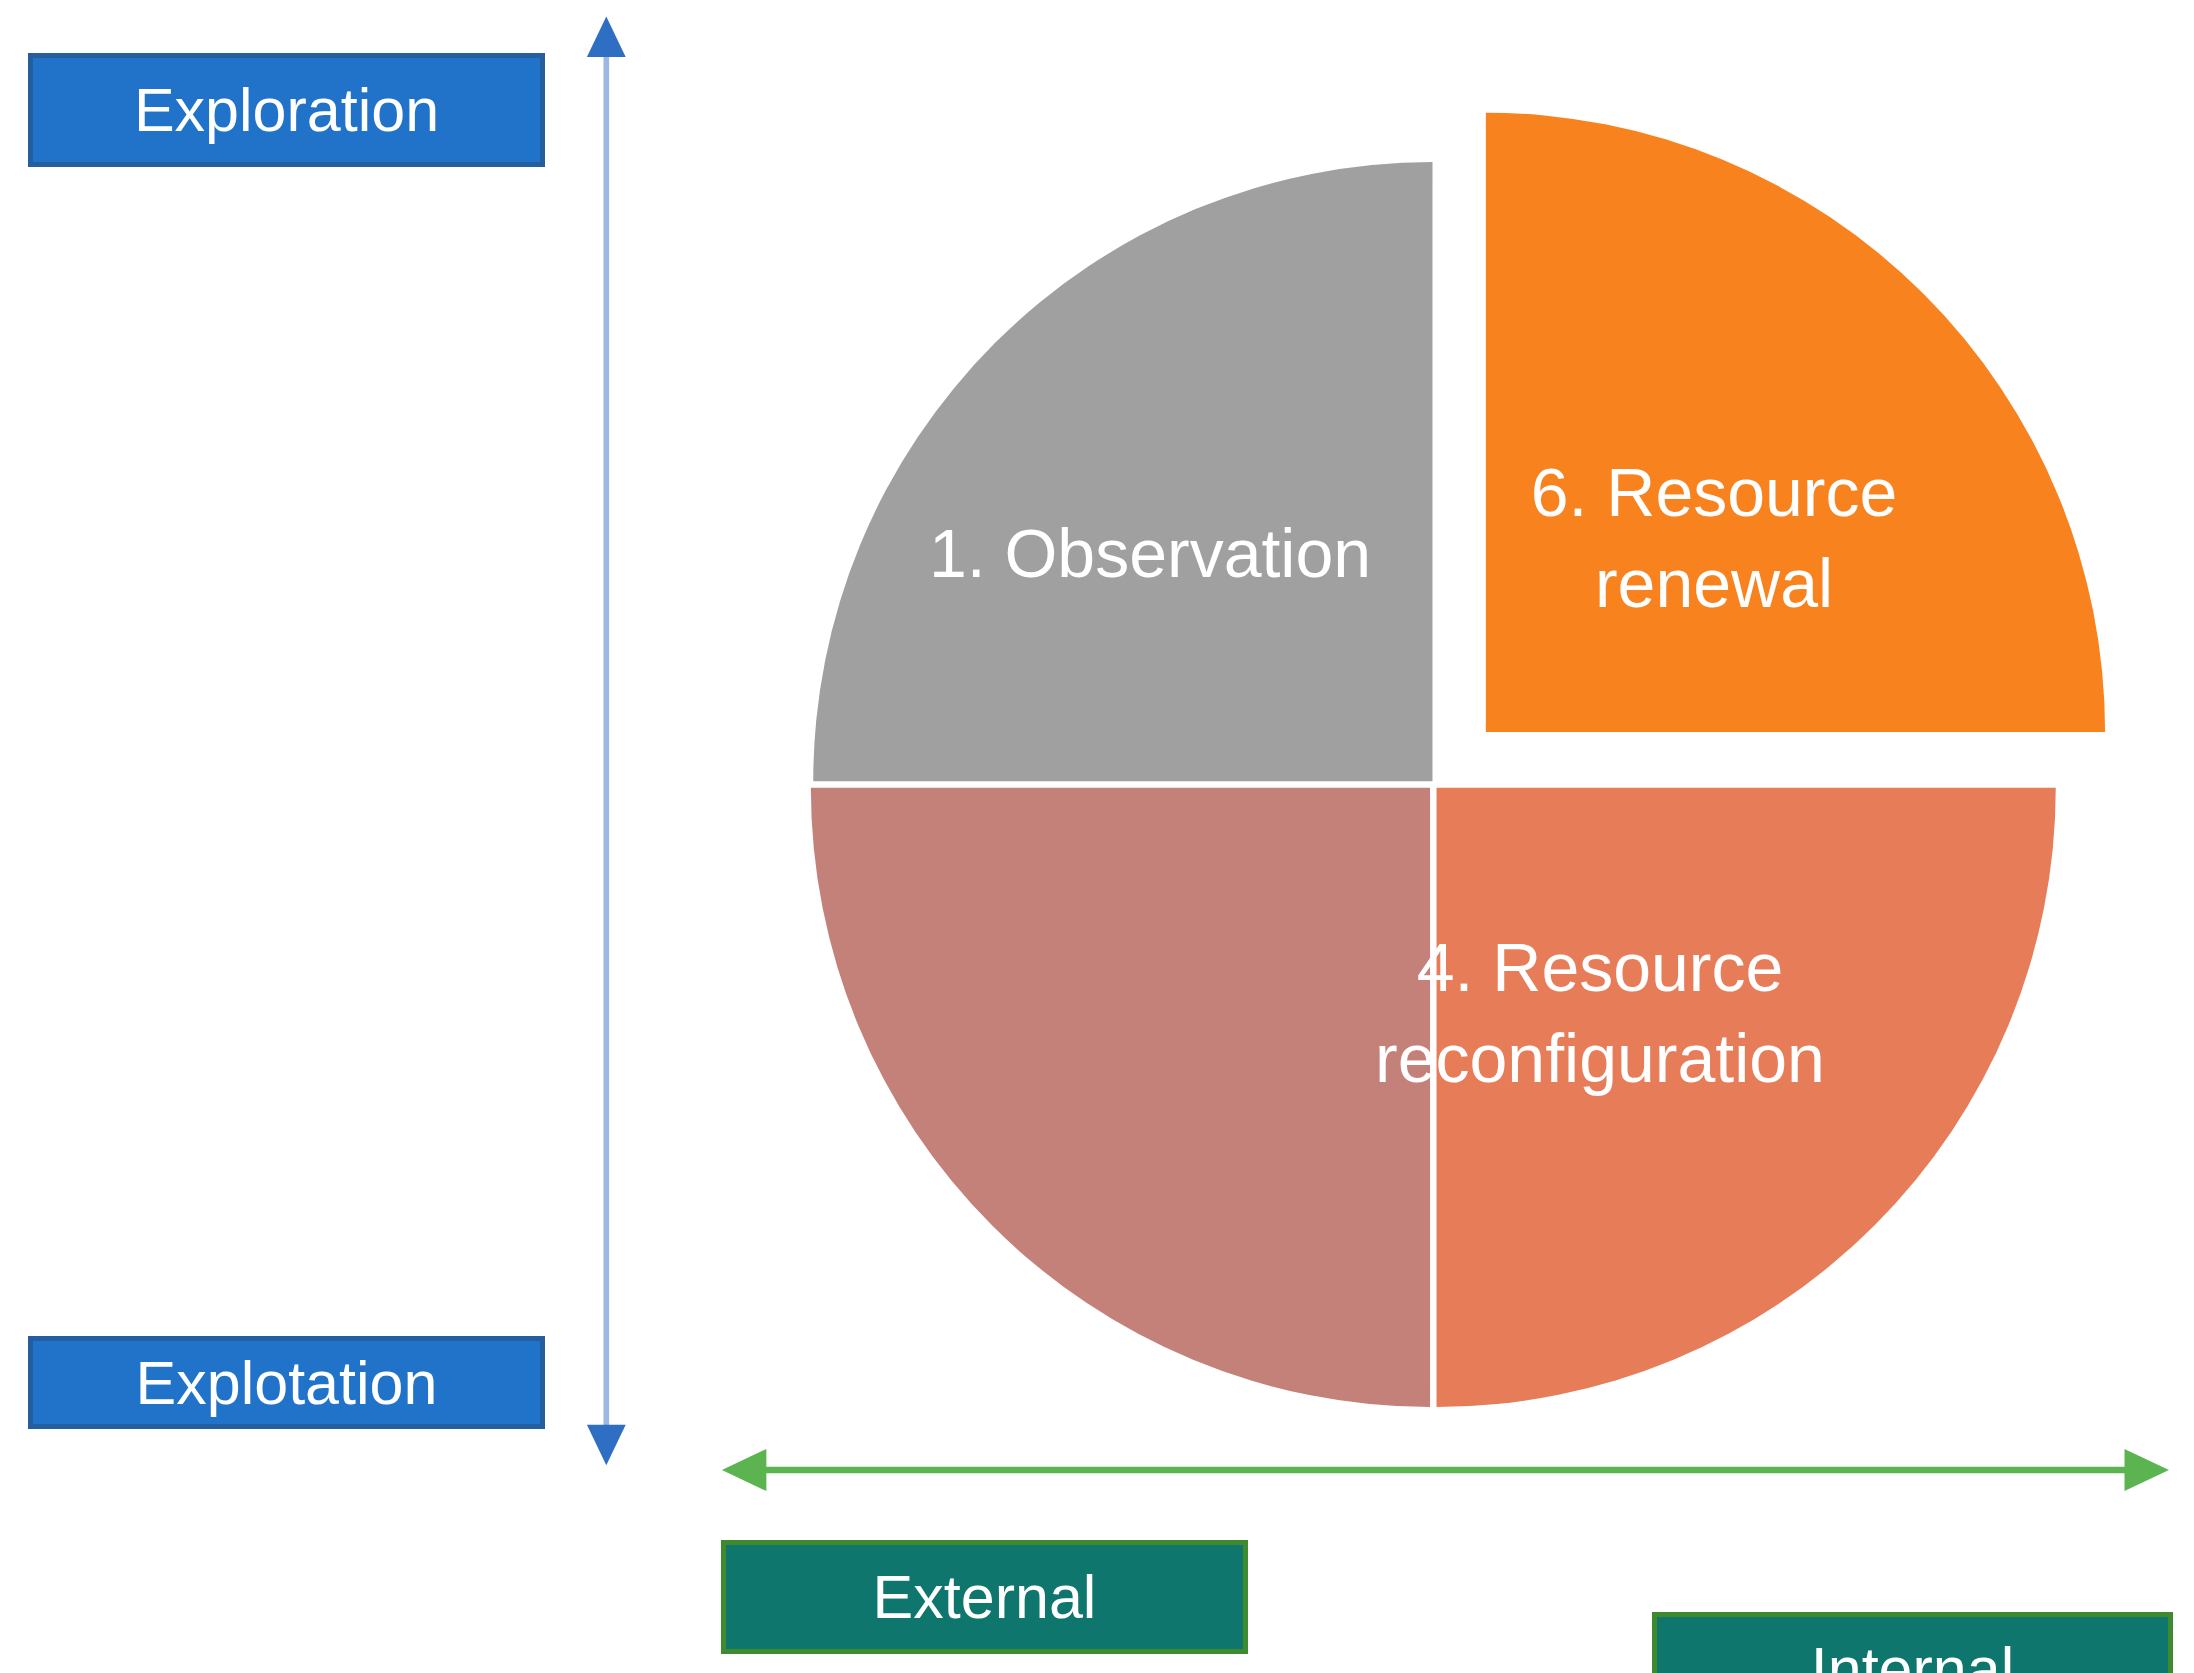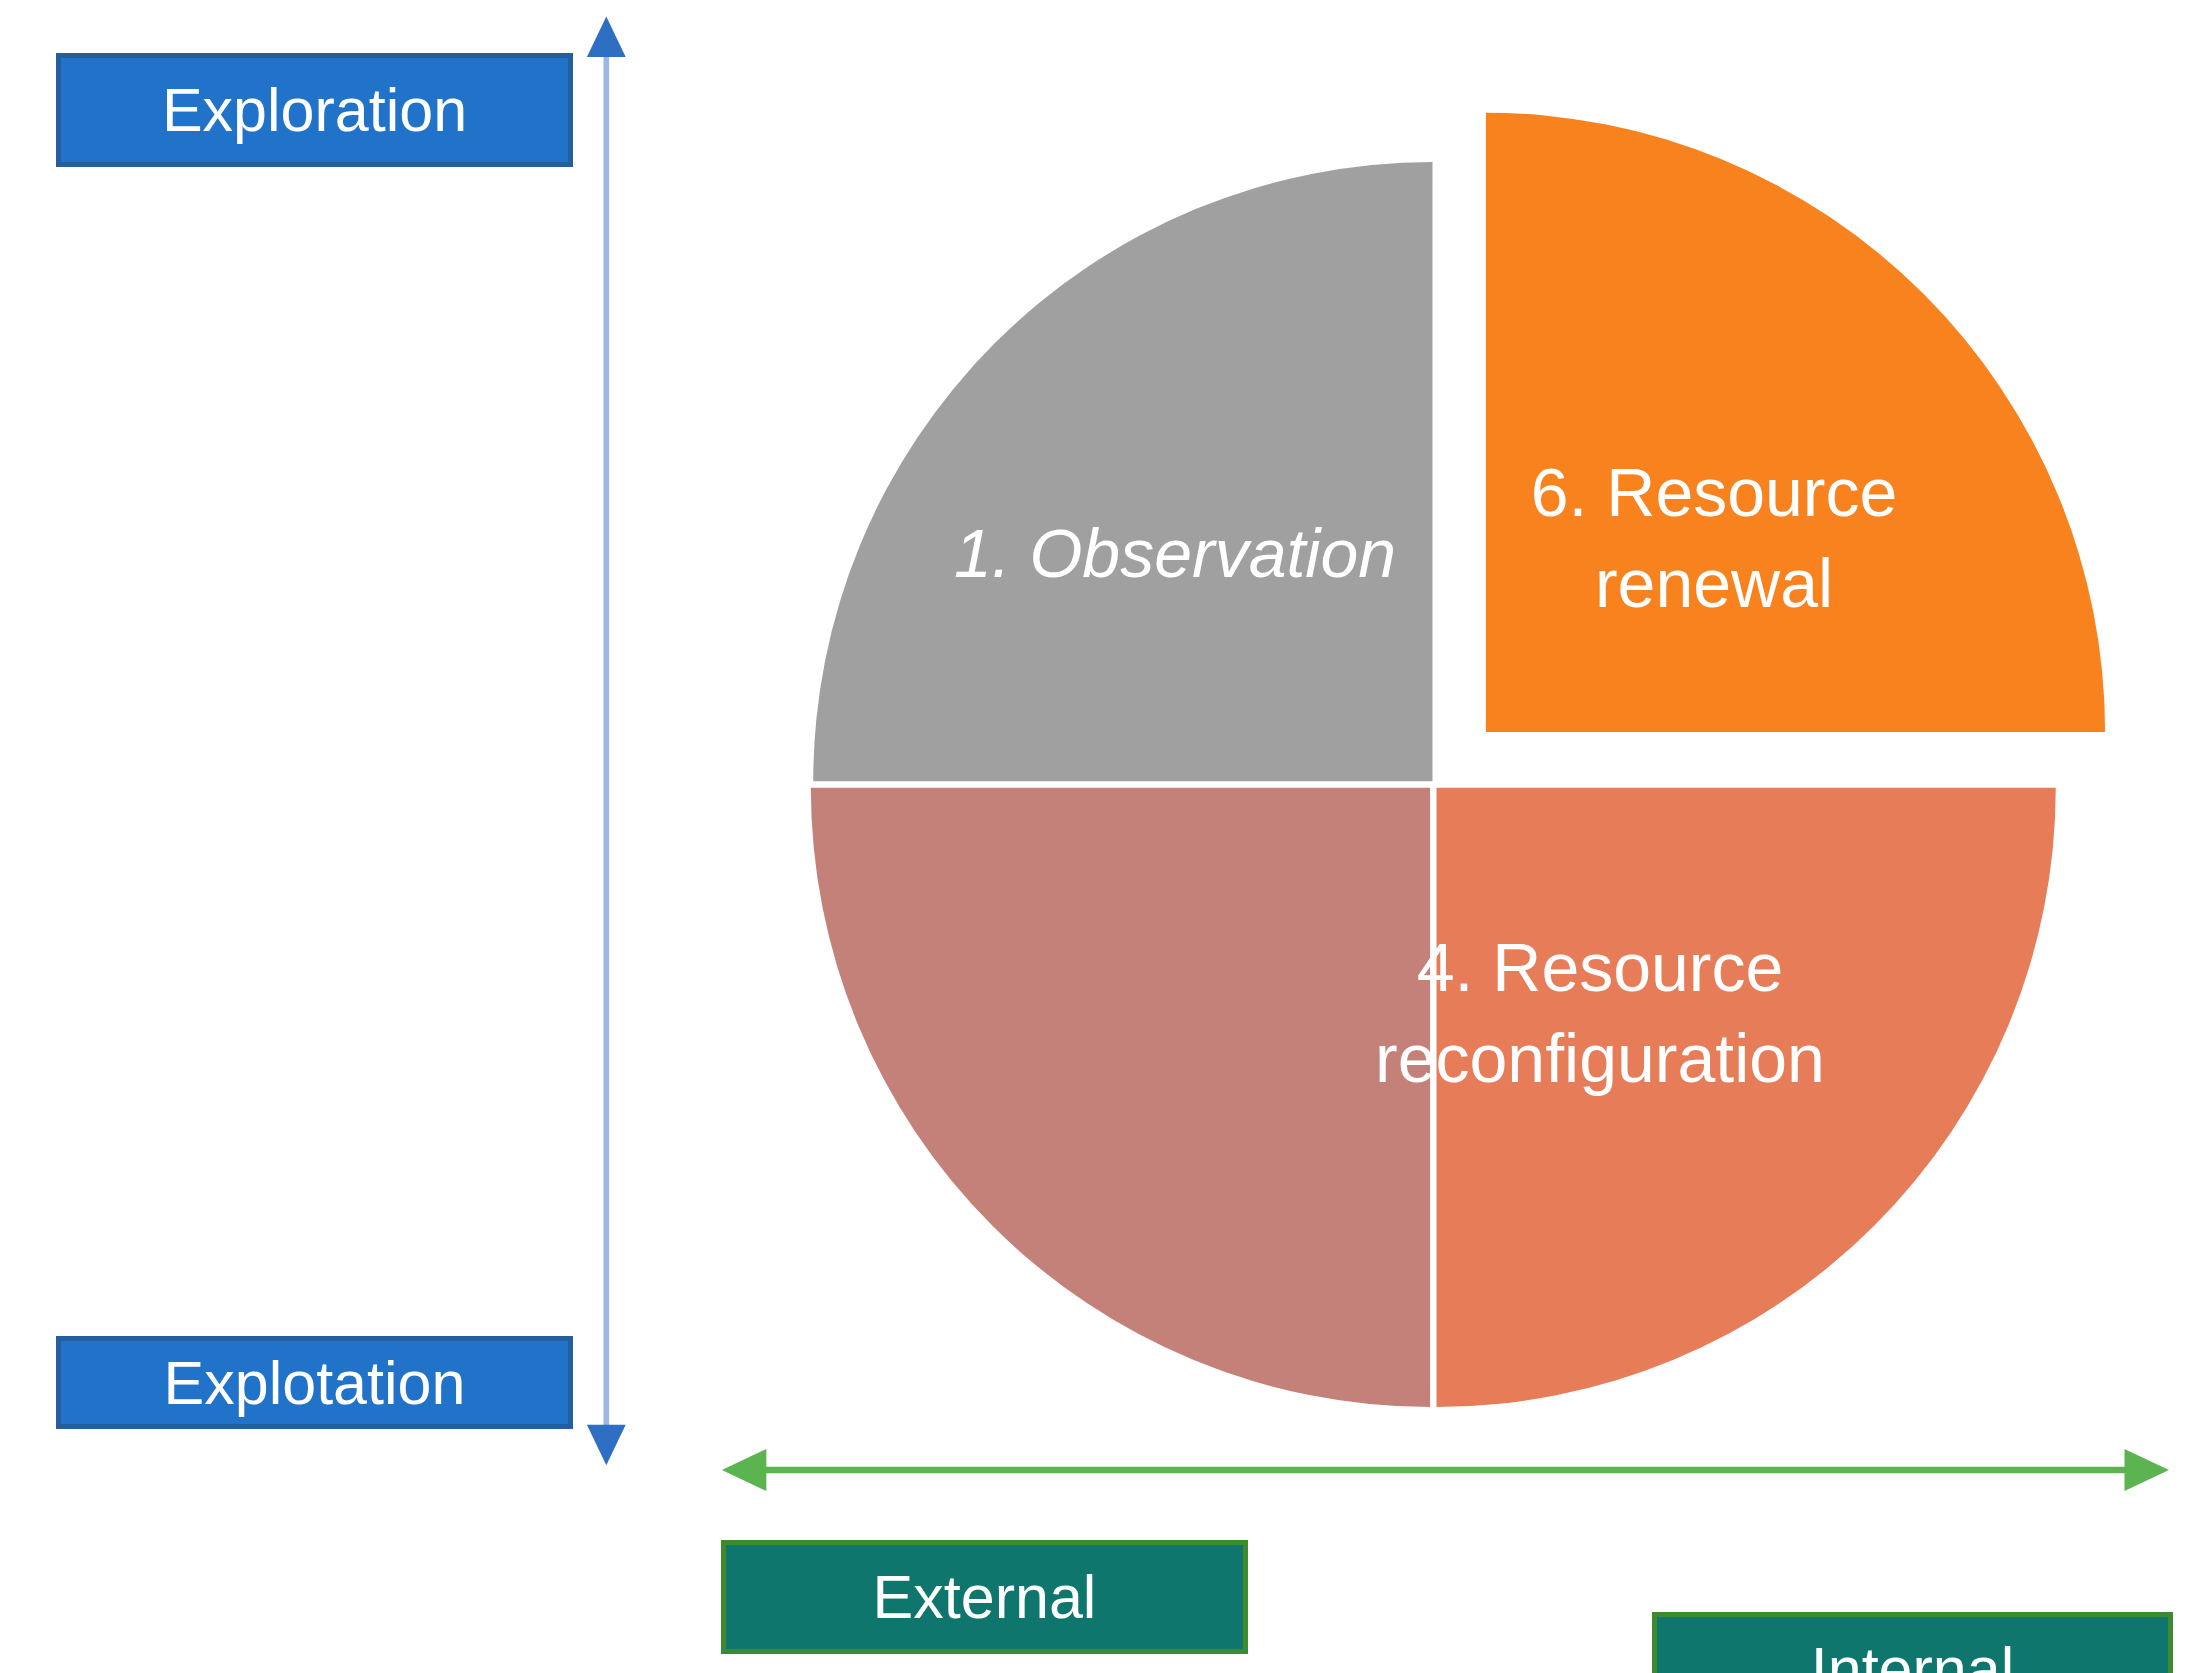--- a/index.html
+++ b/index.html
@@ -27,42 +27,41 @@
     display: flex;
     align-items: center;
     justify-content: center;
     color: #ffffff;
     font-size: 61px;
     box-sizing: border-box;
   }
   .axis-box.blue {
     background: #2173C9;
     border: 5.7px solid #245E9F;
-    margin-left: 28px;
   }
   .axis-box.green {
     background: #0f766e;
     border: 5.7px solid #3E8A2F;
   }
   #exploration-box { left: 28px;  top: 53px;   width: 517px; height: 114px; }
   #explotation-box { left: 28px;  top: 1336px; width: 517px; height: 93px; }
   #external-box    { left: 721px; top: 1540px; width: 527px; height: 114px; }
   #internal-box    { left: 1652px;top: 1612px; width: 521px; height: 114px; }
 
   
   .quad-label {
     position: absolute;
     width: 728px;
     text-align: center;
     color: #ffffff;
     font-size: 68px;
     line-height: 91px;
   }
   .quad-label span { display: block; }
-  #q1-label { left: 811px; top: 508px; font-style: italic; }
+  #q1-label { left: 786px; top: 508px; }
   #q2-label { left: 1350px; top: 447px; }
   #q3-label { left: 804px;  top: 922px; }
   #q4-label { left: 1236px; top: 922px; }
 </style>
 </head>
 <body>
 
 <div class="canvas">
 
   <svg class="layer" viewBox="0 0 2714 2070">

